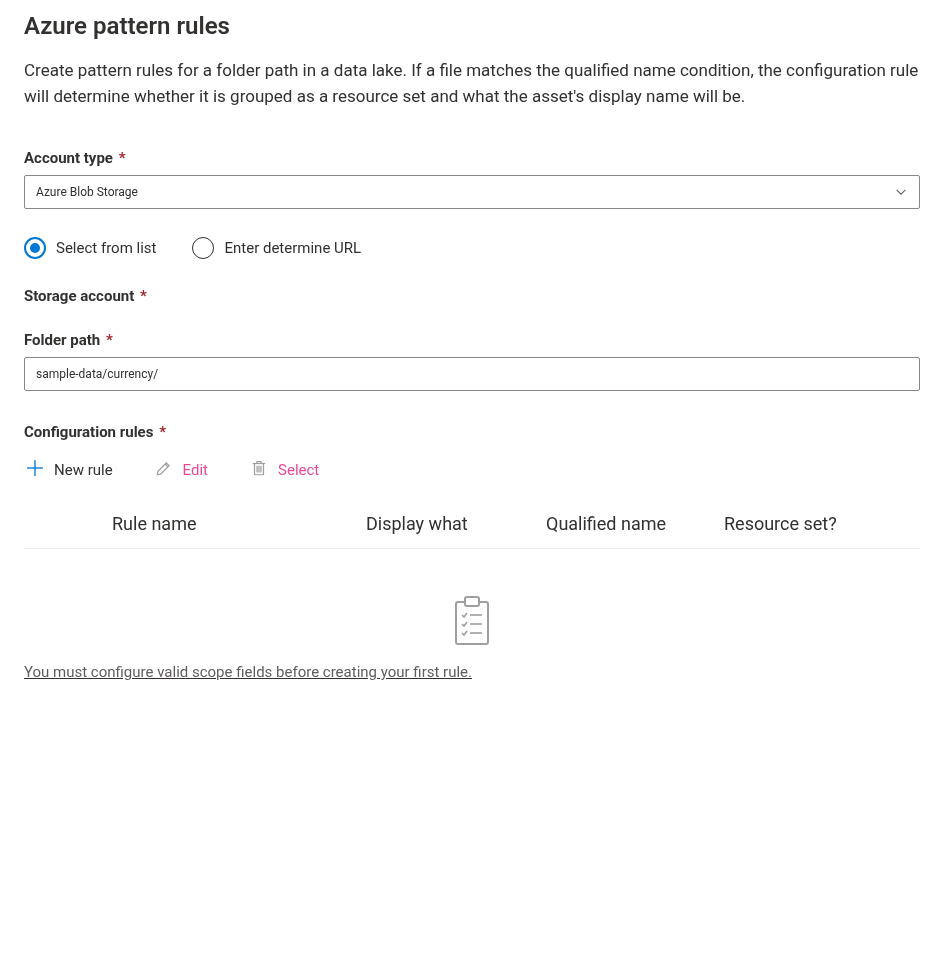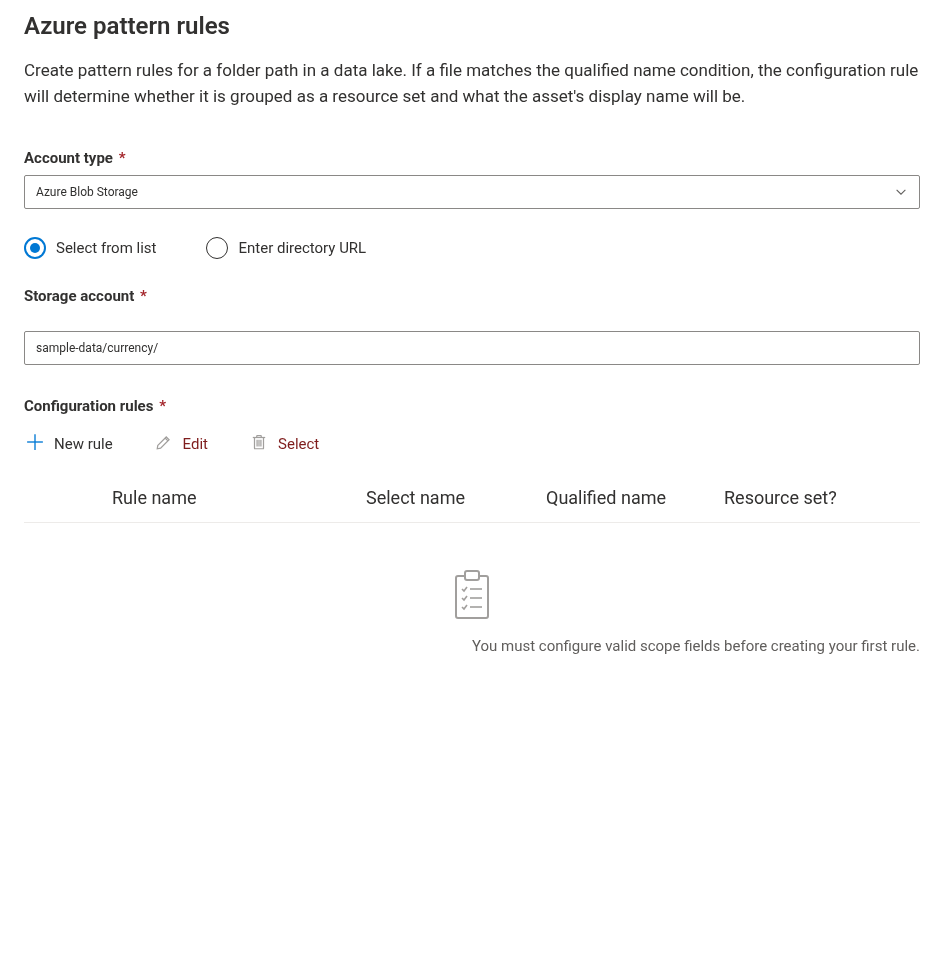--- a/index.html
+++ b/index.html
@@ -45,21 +45,21 @@
     align-items: center;
     justify-content: space-between;
     height: 34px;
   }
   .select-box { cursor: pointer; }
   .chevron {
     width: 14px; height: 14px; flex-shrink: 0;
   }
   .radio-row {
     display: flex;
-    gap: 50px;
+    gap: 36px;
     margin-bottom: 28px;
     margin-top: 28px;
   }
   .radio-option {
     display: flex;
     align-items: center;
     gap: 10px;
     cursor: pointer;
     font-size: 15px;
   }
@@ -82,39 +82,40 @@
     align-items: center;
   }
   .toolbar-btn {
     display: flex;
     align-items: center;
     gap: 10px;
     font-size: 15px;
     cursor: pointer;
     color: #323130;
   }
-  .toolbar-btn.disabled { color: #7f1d1d; cursor: default; }
+  .toolbar-btn.disabled { color: #ec4899; cursor: default; }
   .toolbar-btn svg { width: 18px; height: 18px; }
   .toolbar-btn .plus-icon svg { color: #0078d4; }
   .table-header {
     display: flex;
     border-bottom: 1px solid #edebe9;
     padding: 14px 0;
     font-size: 18px;
     font-weight: 400;
     color: #323130;
   }
   .col-select { width: 56px; }
   .col-rule { flex: 0 0 286px; padding-left: 32px; }
   .col-display { flex: 0 0 180px; }
   .col-qualified { flex: 0 0 178px; }
   .col-resource { flex: 1; }
   .empty-state {
     padding: 46px 0 20px 0;
-    text-align: right;
+    text-align: left;
+    text-decoration: underline;
   }
   .empty-icon { margin-bottom: 16px; display:flex; justify-content:center; }
   .empty-text {
     font-size: 15px;
     color: #605e5c;
   }
   input.text-input { outline: none; }
 </style>
 </head>
 <body>
@@ -138,31 +139,34 @@
 
 <div class="radio-row">
   <div class="radio-option">
     <span class="radio-outer selected">
         <span class="radio-inner"></span>
       </span>
     <span>Select from list</span>
   </div>
   <div class="radio-option">
     <span class="radio-outer unselected"></span>
-    <span>Enter directory URL</span>
+    <span>Enter determine URL</span>
   </div>
 </div>
 
 <div class="field-group">
   <div class="field-label">
     <span>Storage account</span><span class="required-mark"> *</span>
   </div>
 </div>
 
 <div class="field-group">
+  <div class="field-label">
+    <span>Folder path</span><span class="required-mark"> *</span>
+  </div>
   <input type="text" class="text-input" value="sample-data/currency/" style="">
 </div>
 
 <div class="field-group config">
   <div class="field-label">
     <span>Configuration rules</span><span class="required-mark"> *</span>
   </div>
 
   <div class="toolbar">
     <div class="toolbar-btn">
@@ -196,21 +200,21 @@
             <line x1="9.7" y1="6" x2="9.7" y2="12"></line>
           </svg>
       </span>
       <span>Select</span>
     </div>
   </div>
 
   <div class="table-header">
     <div class="col-select"></div>
     <div class="col-rule">Rule name</div>
-    <div class="col-display">Select name</div>
+    <div class="col-display">Display what</div>
     <div class="col-qualified">Qualified name</div>
     <div class="col-resource">Resource set?</div>
   </div>
 
   <div class="empty-state">
     <div class="empty-icon">
       <svg width="42" height="52" viewBox="0 0 42 52" fill="none" stroke="#a19f9d" stroke-width="2">
         <rect x="5" y="7" width="32" height="42" rx="2"></rect>
         <rect x="14" y="2" width="14" height="9" rx="2" fill="#ffffff"></rect>
         <polyline points="11,20 13,22 16,18" stroke-width="1.6"></polyline>

